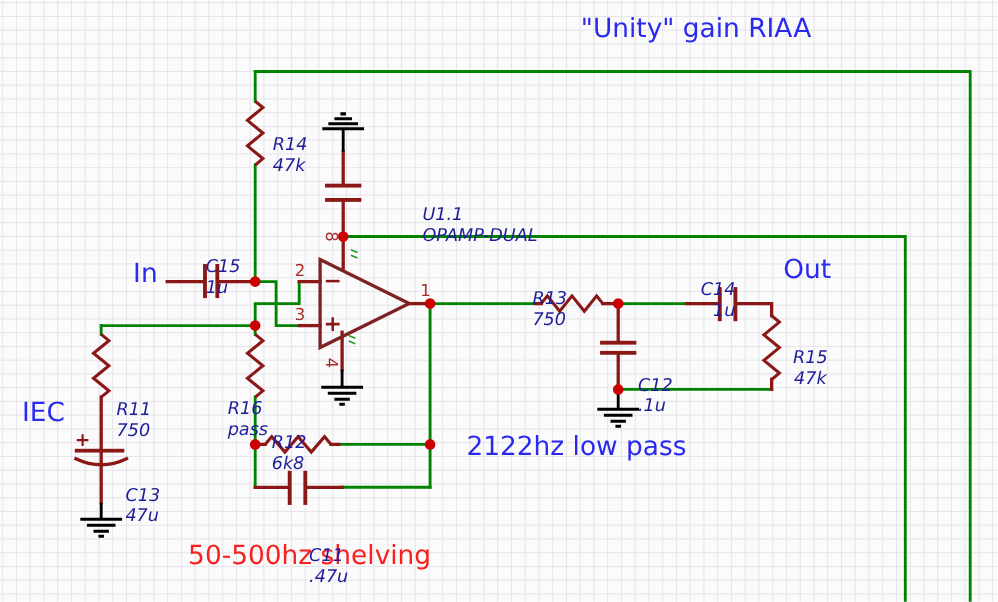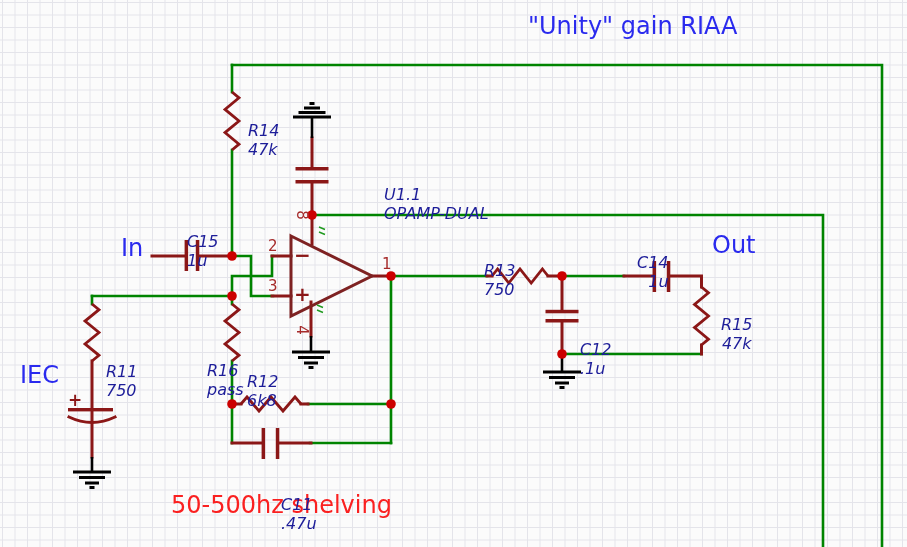--- a/index.html
+++ b/index.html
@@ -144,42 +144,46 @@
       <circle class="dot" cx="232" cy="404" r="4.8"></circle>
       <circle class="dot" cx="391" cy="404" r="4.8"></circle>
       <circle class="dot" cx="391" cy="276" r="4.8"></circle>
       <circle class="dot" cx="562" cy="276" r="4.8"></circle>
       <circle class="dot" cx="562" cy="354" r="4.8"></circle>
       <circle class="dot" cx="312" cy="215" r="4.8"></circle>
     </g>
   </svg>
 
   <div class="lbl ann-blue" style="left:528px;top:17px;">"Unity" gain RIAA</div>
+  <div class="lbl ann-blue" style="left:424px;top:397px;">2122hz low pass</div>
   <div class="lbl ann-red" style="left:171px;top:496px;">50-500hz shelving</div>
   <div class="lbl ann-blue" style="left:121px;top:239px;text-align:right;">In</div>
   <div class="lbl ann-blue" style="left:20px;top:366px;text-align:right;">IEC</div>
   <div class="lbl ann-blue" style="left:712px;top:236px;">Out</div>
 
   <div class="lbl ref" style="left:248px;top:85px;">
     <span>R14</span><span>47k</span>
   </div>
   <div class="lbl ref" style="left:384px;top:149px;">
     <span>U1.1</span><span>OPAMP-DUAL</span>
   </div>
   <div class="lbl ref" style="left:177px;top:196px;margin-left:10px;">
     <span>C15</span><span>1u</span>
   </div>
   <div class="lbl ref" style="left:106px;top:326px;">
     <span>R11</span><span>750</span>
   </div>
   <div class="lbl ref" style="left:183px;top:325px;margin-left:24px;">
     <span>R16</span><span>pass</span>
   </div>
-  <div class="lbl ref" style="left:247px;top:336px;">
+  <div class="lbl ref" style="left:247px;top:356px;">
     <span>R12</span><span>6k8</span>
+  </div>
+  <div class="lbl ref" style="left:114px;top:404px;">
+    <span>C13</span><span>47u</span>
   </div>
   <div class="lbl ref" style="left:281px;top:459px;">
     <span>C11</span><span>.47u</span>
   </div>
   <div class="lbl ref" style="left:484px;top:225px;">
     <span>R13</span><span>750</span>
   </div>
   <div class="lbl ref" style="left:637px;top:217px;text-align:right;">
     <span>C14</span><span>1u</span>
   </div>

